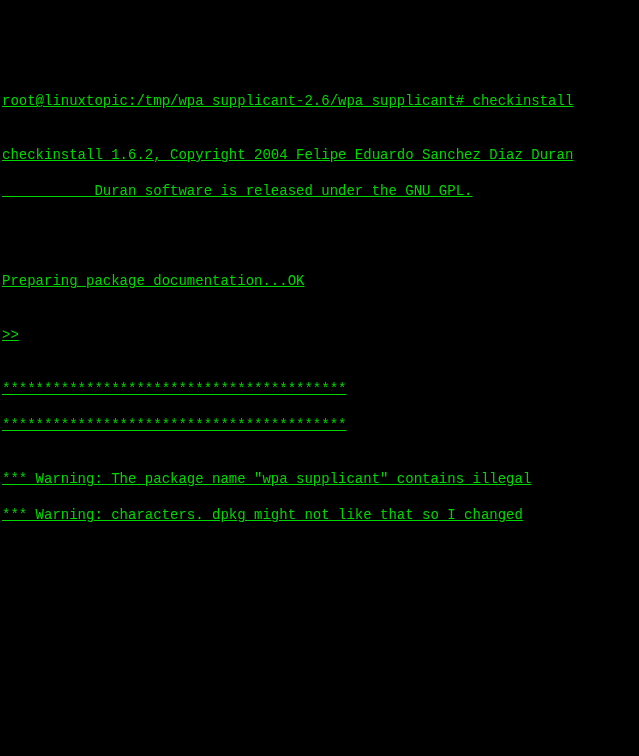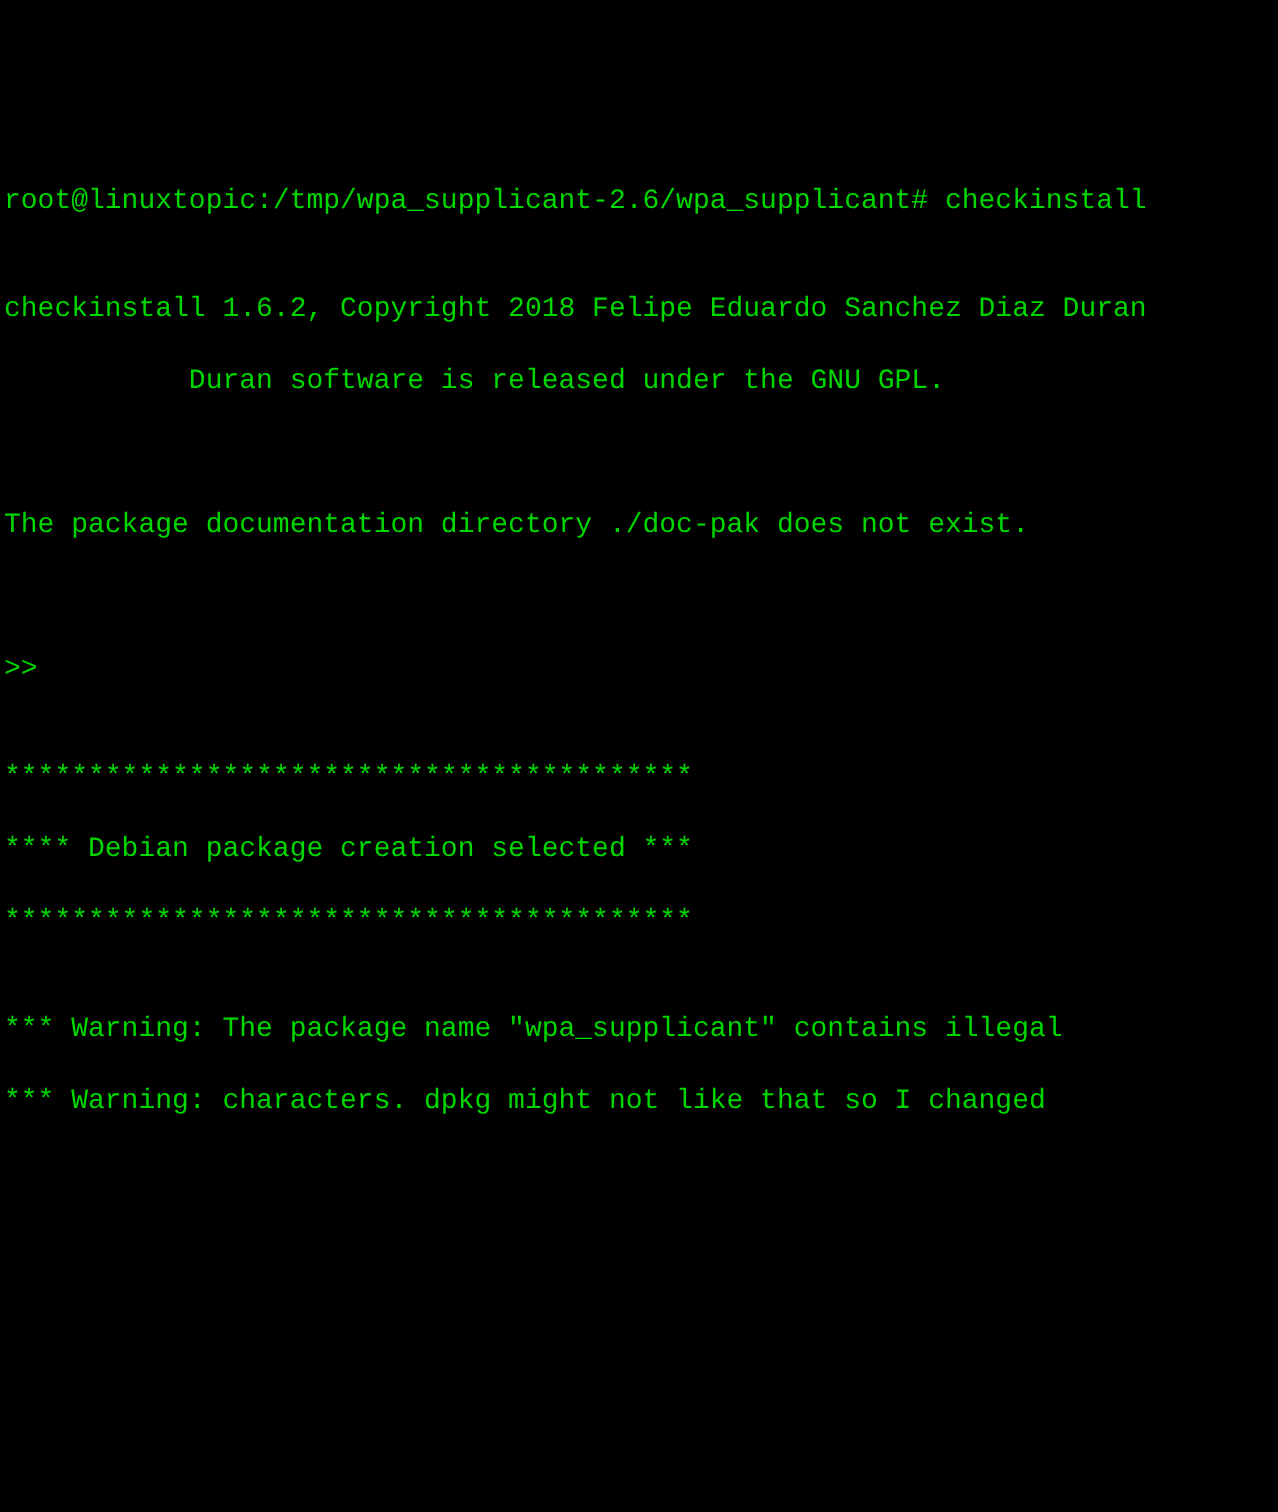--- a/index.html
+++ b/index.html
@@ -18,41 +18,41 @@
       height: 756px;
       overflow: hidden;
       white-space: pre;
     }
     .terminal {
       width: 100%;
       height: 100%;
     }
     .line {
       white-space: pre;
+      text-decoration: underline;
     }
   </style>
 </head>
 <body>
 
 
 
 <div class="terminal">
 <div class="line">root@linuxtopic:/tmp/wpa_supplicant-2.6/wpa_supplicant# checkinstall</div>
 <div class="line"></div>
-<div class="line">checkinstall 1.6.2, Copyright 2018 Felipe Eduardo Sanchez Diaz Duran</div>
+<div class="line">checkinstall 1.6.2, Copyright 2004 Felipe Eduardo Sanchez Diaz Duran</div>
 <div class="line">           Duran software is released under the GNU GPL.</div>
 <div class="line"></div>
 <div class="line"></div>
-<div class="line">The package documentation directory ./doc-pak does not exist.</div>
 <div class="line"></div>
+<div class="line">Preparing package documentation...OK</div>
 <div class="line"></div>
 <div class="line">&gt;&gt;</div>
 <div class="line"></div>
 <div class="line">*****************************************</div>
-<div class="line">**** Debian package creation selected ***</div>
 <div class="line">*****************************************</div>
 <div class="line"></div>
 <div class="line">*** Warning: The package name "wpa_supplicant" contains illegal</div>
 <div class="line">*** Warning: characters. dpkg might not like that so I changed</div>
 
 <div class="line"></div>
 
 <div class="line"></div>
 
 

